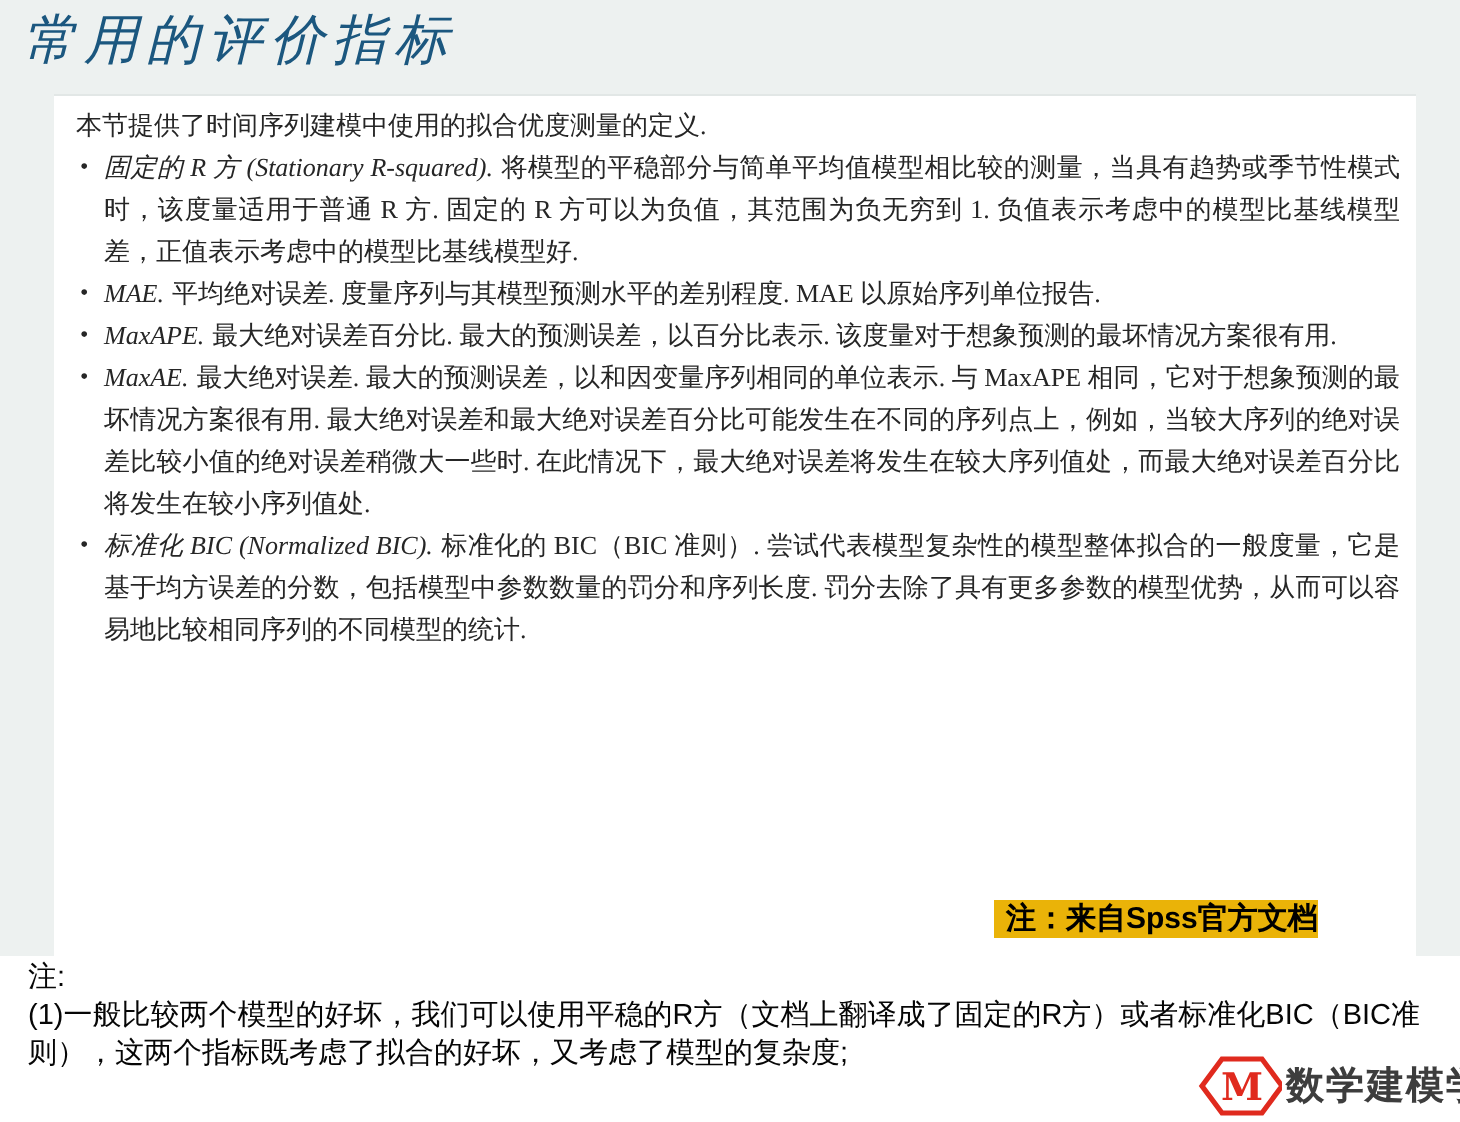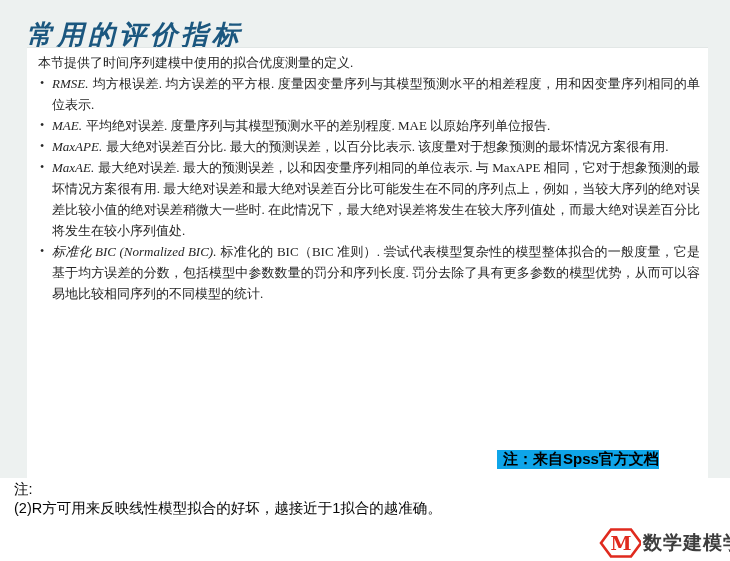--- a/index.html
+++ b/index.html
@@ -6,41 +6,41 @@
   .slide{
     position:relative;width:730px;height:561px;background:#ffffff;
     overflow:hidden;font-family:"Liberation Serif",serif;
   }
   
   .top-band{position:absolute;left:0;top:0;width:730px;height:47px;background:#edf1f0;}
   .strip-left{position:absolute;left:0;top:47px;width:27px;height:431px;background:#edf1f0;}
   .strip-right{position:absolute;right:0;top:47px;width:22px;height:431px;background:#edf1f0;}
 
   .title{
-    position:absolute;left:10px;top:1px;margin:16px;
-    font-family:"DejaVu Serif",serif;font-style:italic;font-weight:bold;
+    position:absolute;left:10px;top:1px;margin:1px;
+    font-family:"DejaVu Serif",serif;font-style:italic;font-weight:normal;
     font-size:27px;letter-spacing:4px;color:#1b577f;white-space:nowrap;
   }
 
   .content{
     position:absolute;left:27px;top:47px;width:681px;height:431px;
     box-sizing:border-box;background:#ffffff;border-top:1px solid #e2e7e6;
     padding:4px 8px 0 11px;color:#262626;overflow:hidden;
   }
   .intro{margin:0;font-size:13px;line-height:21px;}
   .bullets{margin:0;padding:0;list-style:none;}
   .bullet{
     position:relative;padding-left:14px;font-size:13px;line-height:21px;
     text-align:justify;
   }
   .bullet::before{content:"\2022";position:absolute;left:2px;top:0;font-size:12px;color:#262626;}
   .term{font-style:italic;margin-right:4px;}
 
   .source-note{
-    position:absolute;left:497px;top:450px;background:#0ea5e9;padding-left:6px;
+    position:absolute;left:497px;top:450px;background:#eab308;padding-left:6px;
     font-family:"Liberation Sans",sans-serif;font-weight:bold;font-size:15px;color:#000;
     white-space:nowrap;
   }
 
   .footer{
     position:absolute;left:14px;top:480px;width:704px;
     font-family:"Liberation Sans",sans-serif;font-size:14.5px;line-height:19px;color:#060606;
   }
   .footer-line{margin:0;}
 
@@ -62,25 +62,25 @@
   <div class="top-band"></div>
   <div class="strip-left"></div>
   <div class="strip-right"></div>
 
   <h1 class="title">常用的评价指标</h1>
 
   <div class="content">
     <p class="intro">本节提供了时间序列建模中使用的拟合优度测量的定义.</p>
     <ul class="bullets">
 
+        <li class="bullet">
+          <span class="term">固定的 R 方 (Stationary R-squared).</span><span class="desc">将模型的平稳部分与简单平均值模型相比较的测量，当具有趋势或季节性模式时，该度量适用于普通 R 方. 固定的 R 方可以为负值，其范围为负无穷到 1. 负值表示考虑中的模型比基线模型差，正值表示考虑中的模型比基线模型好.</span>
+        </li>
 
 
-        <li class="bullet">
-          <span class="term">RMSE.</span><span class="desc">均方根误差. 均方误差的平方根. 度量因变量序列与其模型预测水平的相差程度，用和因变量序列相同的单位表示.</span>
-        </li>
 
 
         <li class="bullet">
           <span class="term">MAE.</span><span class="desc">平均绝对误差. 度量序列与其模型预测水平的差别程度. MAE 以原始序列单位报告.</span>
         </li>
 
         <li class="bullet">
           <span class="term">MaxAPE.</span><span class="desc">最大绝对误差百分比. 最大的预测误差，以百分比表示. 该度量对于想象预测的最坏情况方案很有用.</span>
         </li>
 
@@ -93,22 +93,22 @@
         </li>
       </ul>
   </div>
 
   <div class="source-note">注：来自Spss官方文档</div>
 
   <div class="footer">
 
       <div class="footer-line">注:</div>
 
+      <div class="footer-line">(1)一般比较两个模型的好坏，我们可以使用平稳的R方（文档上翻译成了固定的R方）或者标准化BIC（BIC准则），这两个指标既考虑了拟合的好坏，又考虑了模型的复杂度;</div>
 
-      <div class="footer-line">(2)R方可用来反映线性模型拟合的好坏，越接近于1拟合的越准确。</div>
     </div>
 
   <div class="logo">
     <svg width="42" height="34" viewBox="0 0 42 34">
       <polygon points="2,17 12,3.5 32,3.5 42,17 32,30.5 12,30.5" fill="#ffffff" stroke="#e02a1e" stroke-width="2.6"></polygon>
       <text x="22" y="24" text-anchor="middle" font-family="DejaVu Serif, serif" font-size="19" font-weight="bold" fill="#e02a1e">M</text>
     </svg>
     <span class="logo-text">数学建模学</span>
   </div>
 

